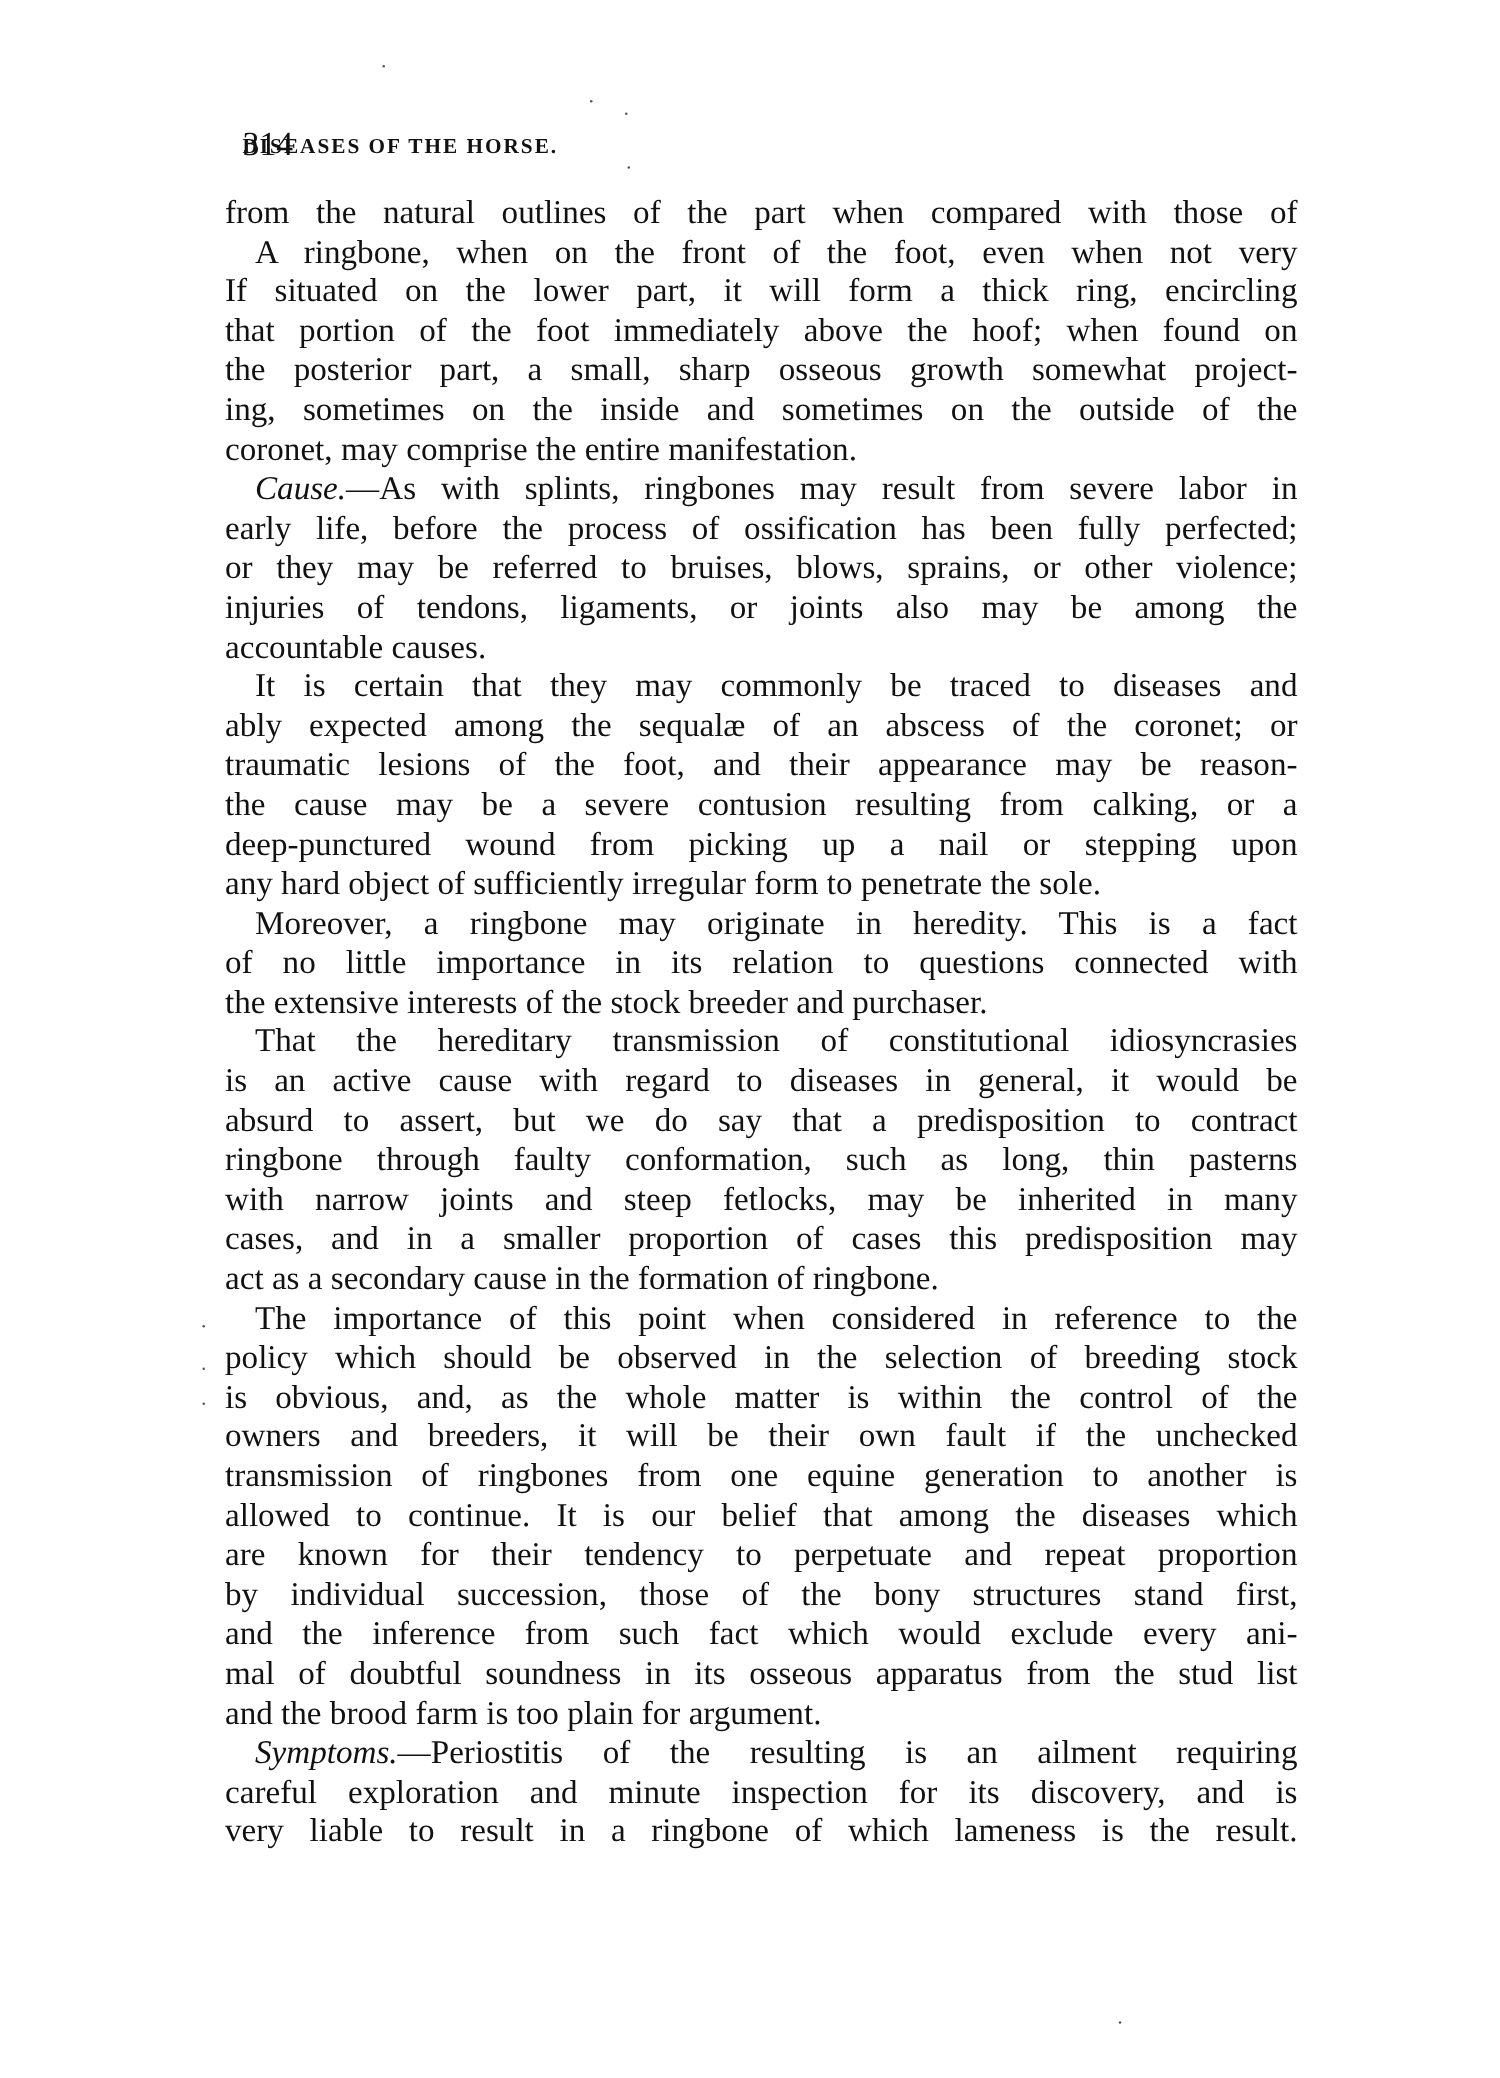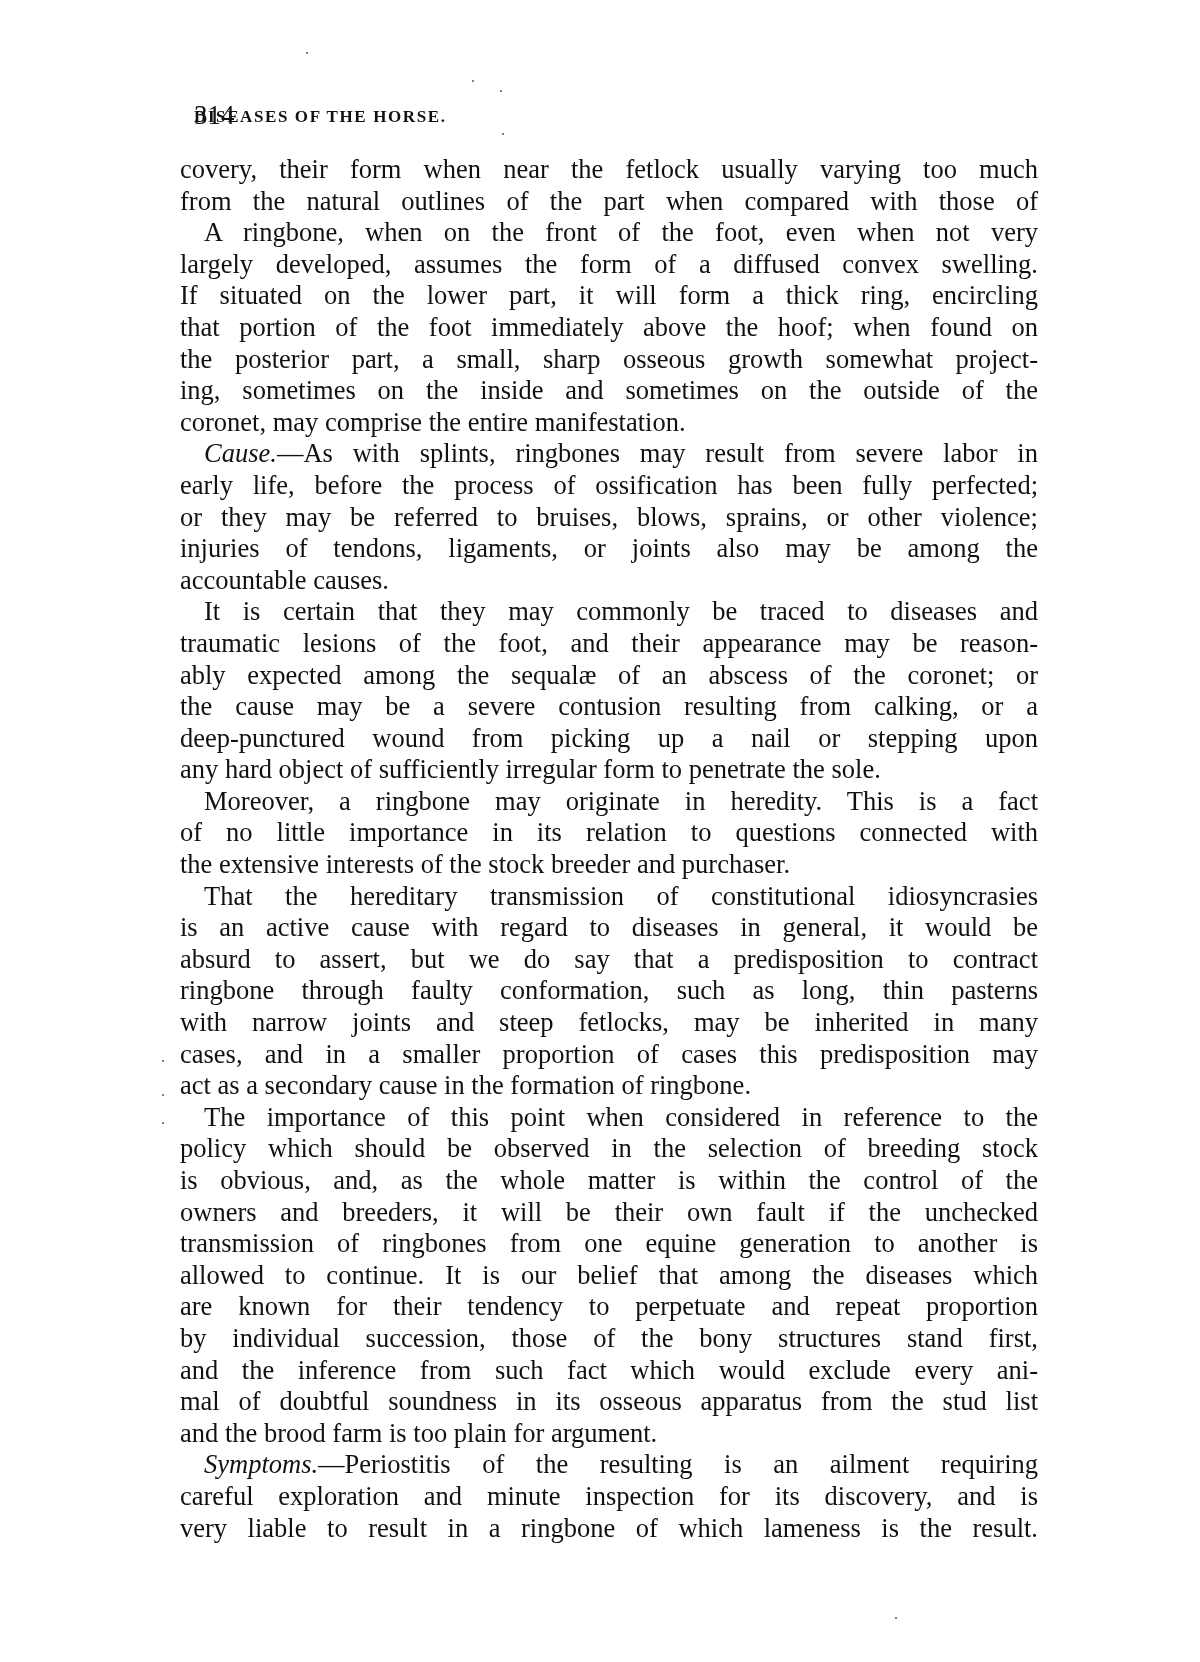--- a/index.html
+++ b/index.html
@@ -88,46 +88,44 @@
 <div class="page">
 
   <div class="running-head">
     <span class="page-number">314</span>
     <span class="running-title">DISEASES OF THE HORSE.</span>
   </div>
 
   <div class="body-text">
 
     <div>
-      <span class="line">covery, their form when near the fetlock usually varying too much</span>
       <span class="line">from the natural outlines of the part when compared with those of</span>
     </div>
 
     <div>
       <span class="line indent">A ringbone, when on the front of the foot, even when not very</span>
-      <span class="line">largely developed, assumes the form of a diffused convex swelling.</span>
       <span class="line">If situated on the lower part, it will form a thick ring, encircling</span>
       <span class="line">that portion of the foot immediately above the hoof; when found on</span>
       <span class="line">the posterior part, a small, sharp osseous growth somewhat project-</span>
       <span class="line">ing, sometimes on the inside and sometimes on the outside of the</span>
       <span class="line last">coronet, may comprise the entire manifestation.</span>
     </div>
 
     <div>
       <span class="line indent"><span class="sidehead">Cause.</span><span>—As with splints, ringbones may result from severe labor in</span></span>
       <span class="line">early life, before the process of ossification has been fully perfected;</span>
       <span class="line">or they may be referred to bruises, blows, sprains, or other violence;</span>
       <span class="line">injuries of tendons, ligaments, or joints also may be among the</span>
       <span class="line last">accountable causes.</span>
     </div>
 
     <div>
       <span class="line indent">It is certain that they may commonly be traced to diseases and</span>
+      <span class="line">ably expected among the sequalæ of an abscess of the coronet; or</span>
       <span class="line">traumatic lesions of the foot, and their appearance may be reason-</span>
-      <span class="line">ably expected among the sequalæ of an abscess of the coronet; or</span>
       <span class="line">the cause may be a severe contusion resulting from calking, or a</span>
       <span class="line">deep-punctured wound from picking up a nail or stepping upon</span>
       <span class="line last">any hard object of sufficiently irregular form to penetrate the sole.</span>
     </div>
 
     <div>
       <span class="line indent">Moreover, a ringbone may originate in heredity.   This is a fact</span>
       <span class="line">of no little importance in its relation to questions connected with</span>
       <span class="line last">the extensive interests of the stock breeder and purchaser.</span>
     </div>

